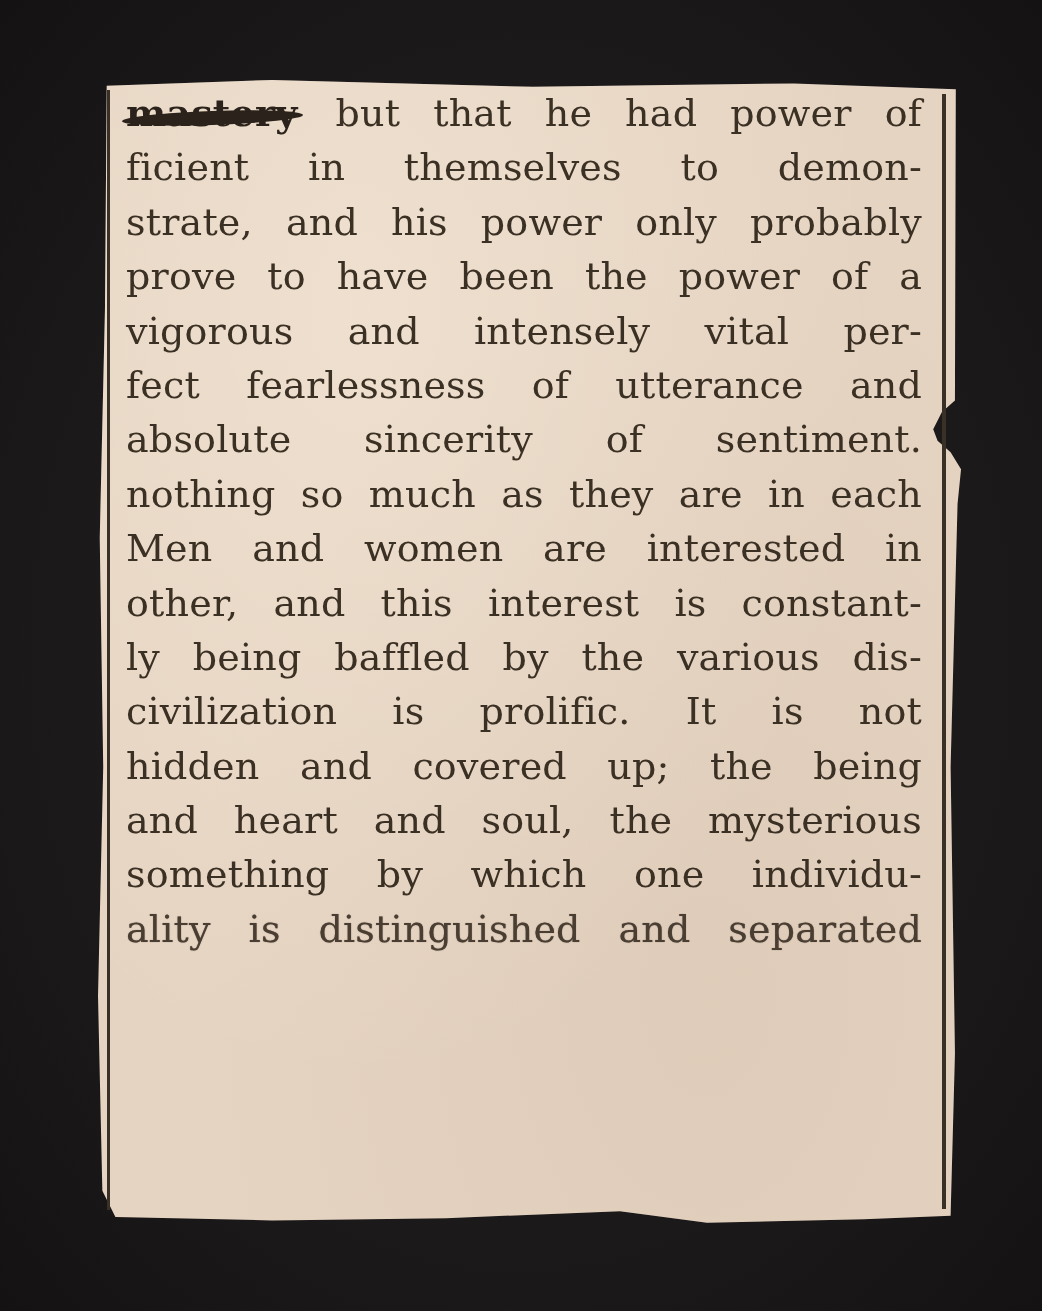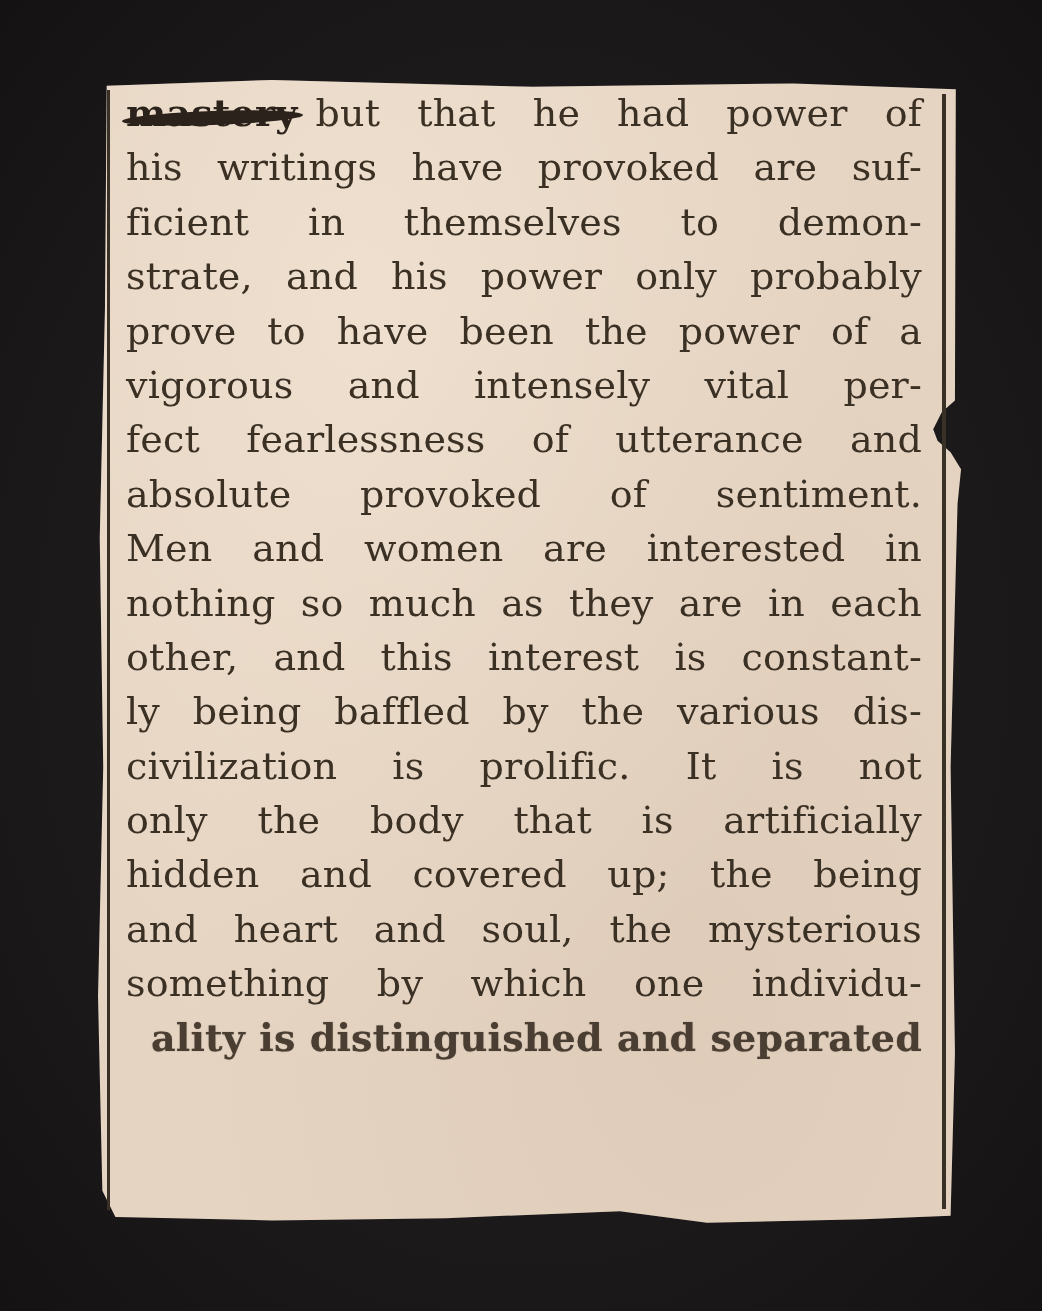--- a/index.html
+++ b/index.html
@@ -67,23 +67,22 @@
       display: block;
       height: 54.4px;
       line-height: 54.4px;
       text-align: justify;
       text-align-last: justify;
       white-space: nowrap;
       overflow: visible;
     }
     .line.bold-last {
       color: #4a3e33;
-      font-weight: bold;
+      font-weight: normal;
       text-shadow: 0 0 1px rgba(60,48,36,0.6);
-      margin-left: 25px;
     }
     .struck {
       display: inline-block;
       position: relative;
       color: #2b231b;
       font-weight: bold;
       margin-right: 18px;
     }
     .struck::after {
       content: "";
@@ -93,46 +92,45 @@
       top: 46%;
       height: 14px;
       background: #2b231b;
       border-radius: 50%;
       transform: rotate(-2deg);
     }
     .line-inline {
       display: flex;
       justify-content: space-between;
       white-space: nowrap;
+      gap: 20px;
     }
   </style>
 </head>
 <body>
 
 <div class="backdrop"></div>
 
 <div class="clipping"></div>
 <div class="rule-left"></div>
 <div class="rule-right"></div>
 
 <div class="text-block">
   <div class="line line-inline">
     <span class="struck">mastery</span>
     <span style="flex:1; text-align: justify; text-align-last: justify;">but that he had power of</span>
   </div>
-  <div class="line">his writings have provoked are suf-</div>
   <div class="line">ficient in themselves to demon-</div>
   <div class="line">strate, and his power only probably</div>
   <div class="line">prove to have been the power of a</div>
   <div class="line">vigorous and intensely vital per-</div>
   <div class="line">fect fearlessness of utterance and</div>
-  <div class="line">absolute provoked of sentiment.</div>
+  <div class="line">absolute sincerity of sentiment.</div>
+  <div class="line">nothing so much as they are in each</div>
   <div class="line">Men and women are interested in</div>
-  <div class="line">nothing so much as they are in each</div>
   <div class="line">other, and this interest is constant-</div>
   <div class="line">ly being baffled by the various dis-</div>
   <div class="line">civilization is prolific.  It is not</div>
-  <div class="line">only the body that is artificially</div>
   <div class="line">hidden and covered up;  the being</div>
   <div class="line">and heart and soul, the mysterious</div>
   <div class="line">something by which one individu-</div>
   <div class="line bold-last">ality is distinguished and separated</div>
 </div>
 
 </body></html>

